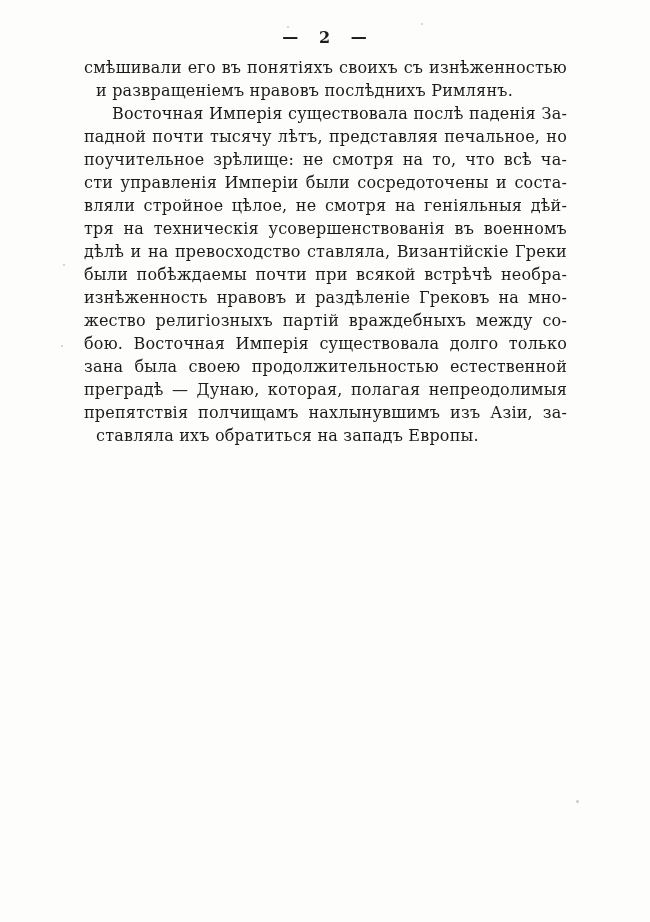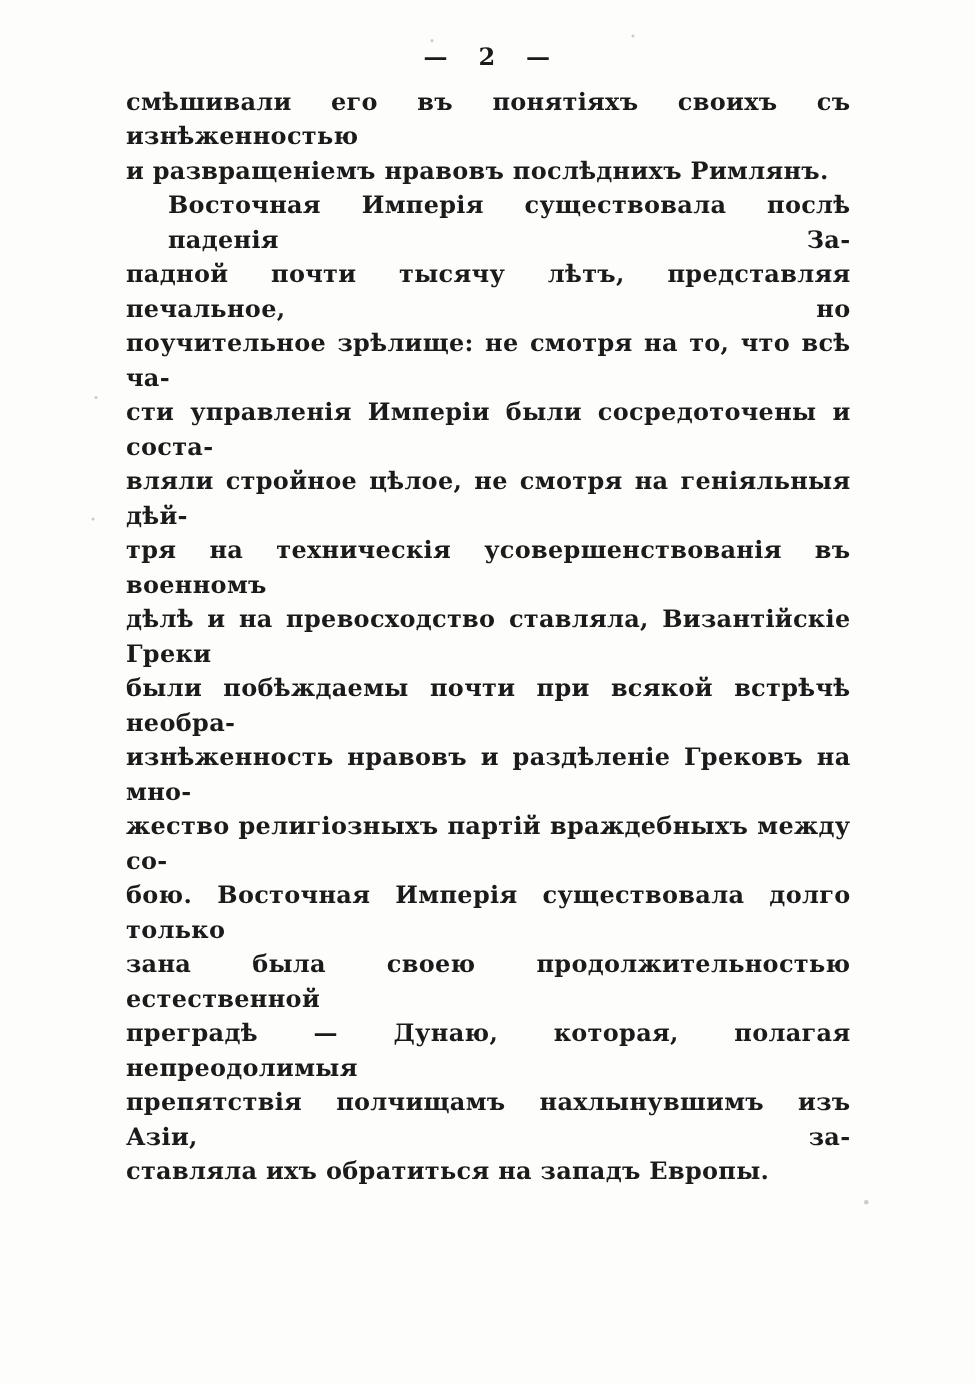--- a/index.html
+++ b/index.html
@@ -30,28 +30,29 @@
   }
   .text-block {
     position: absolute;
     left: 84px;
     top: 56px;
     width: 483px;
   }
   .line {
     font-size: 16px;
     line-height: 23px;
-    font-weight: 700;
+    font-weight: 400;
     letter-spacing: 0.2px;
     text-align: justify;
     text-align-last: justify;
     white-space: normal;
   }
   .line.para-end {
     text-align-last: left;
+    margin-left: 12px;
   }
   .line.indent {
     padding-left: 28px;
   }
   .speck {
     position: absolute;
     background: #9a9a96;
     border-radius: 50%;
     opacity: 0.5;
   }

